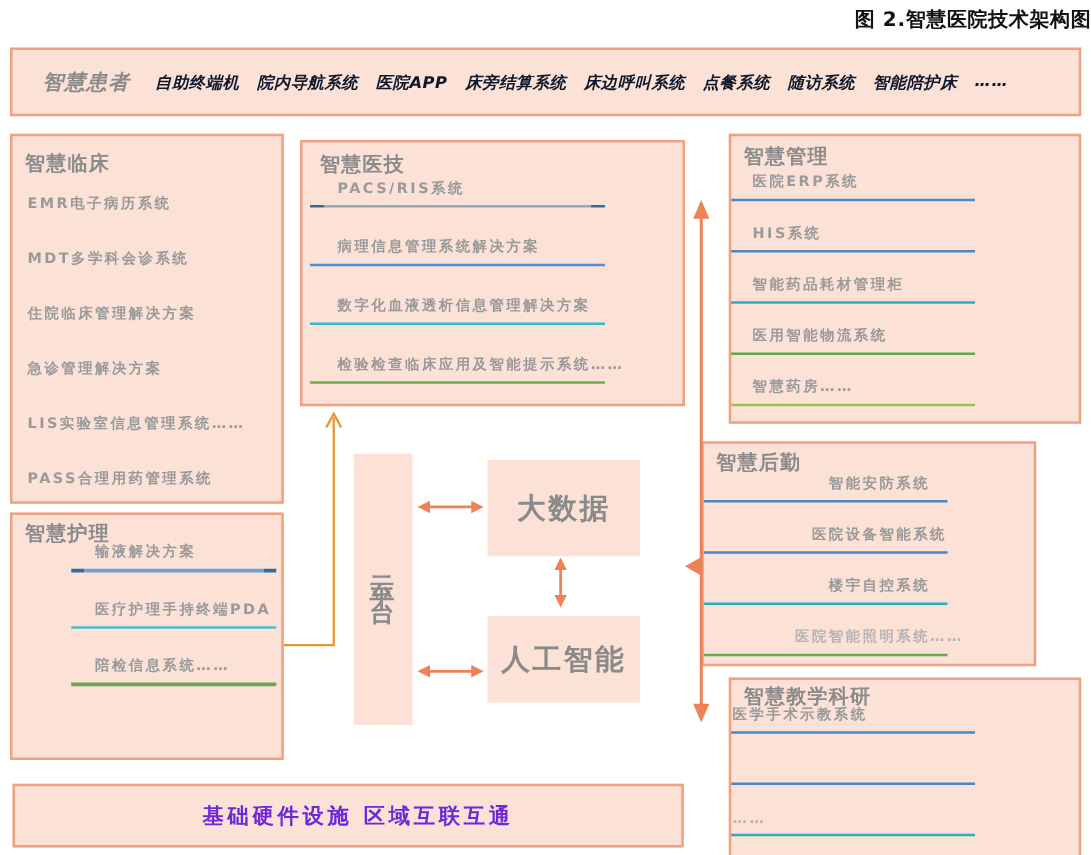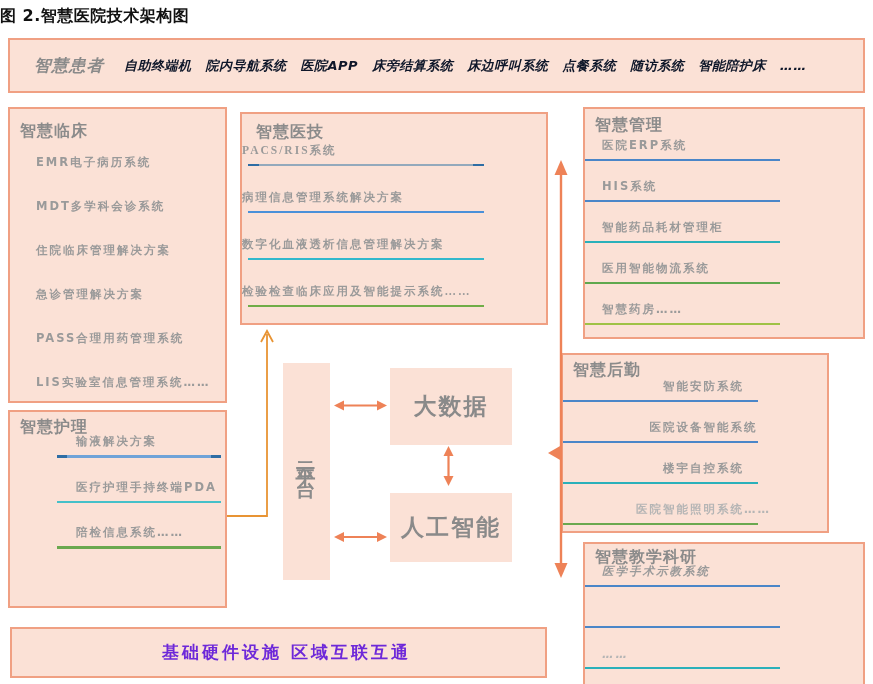--- a/index.html
+++ b/index.html
@@ -2,21 +2,21 @@
 <html style="--box-fill: #fbe1d6; --box-border: #f0a083; --arrow: #ee8257; --connector: #e89434;"><head>
 <meta charset="utf-8">
 <style>
   html,body{margin:0;padding:0;}
   body{
     width:873px;height:684px;position:relative;overflow:hidden;
     background:#ffffff;
     font-family:"DejaVu Sans","Liberation Sans",sans-serif;
   }
   .title{
-    position:absolute;top:6px;left:0;width:100%;text-align:left;
+    position:absolute;top:6px;left:0;width:100%;text-align:right;
     font-size:16px;font-weight:bold;color:#111111;letter-spacing:0.5px;
   }
   .box{
     position:absolute;box-sizing:border-box;
     background:var(--box-fill);border:2px solid var(--box-border);
   }
   .plainbox{
     position:absolute;box-sizing:border-box;background:var(--box-fill);
     display:flex;align-items:center;justify-content:center;
   }
@@ -37,56 +37,56 @@
     left:8px;top:38px;width:857px;height:55px;
     display:flex;align-items:center;padding-left:24px;font-style:italic;
   }
   .topbar-title{font-size:16.5px;font-weight:bold;color:#8a8a8a;letter-spacing:1px;margin-right:20px;}
   .topbar-item{font-size:13px;font-weight:bold;color:#0f172a;letter-spacing:0.5px;margin-right:14px;white-space:nowrap;}
   
   .clinical{left:8px;top:107px;width:219px;height:296px;}
   .clinical .box-title{top:12px;}
   .clinical .items{top:23px;}
   .clinical .item{height:44px;}
-  .clinical .item-label{padding-left:26px;margin-top:48px;}
+  .clinical .item-label{padding-left:12px;margin-top:48px;}
   .clinical .item-line{width:100%;}
 
   .nursing{left:8px;top:410px;width:219px;height:198px;}
   .nursing .box-title{top:5px;}
   .nursing .items{top:0px;padding-left:41px;}
   .nursing .item{height:45.5px;}
   .nursing .item-label{padding-left:25px;}
   .nursing .item-line{width:164px;margin-left:6px;}
 
   .medtech{left:240px;top:112px;width:308px;height:213px;}
   .medtech .box-title{top:8px;left:14px;}
   .medtech .items{top:5px;}
   .medtech .item{height:47px;}
-  .medtech .item-label{font-family:Liberation Serif, serif;}
+  .medtech .item-label{padding-left:28px;}
   .medtech .item-line{width:236px;margin-left:6px;}
 
   .management{left:583px;top:107px;width:282px;height:232px;}
   .management .box-title{top:6px;}
   .management .items{top:11px;}
   .management .item{height:41px;}
   .management .item-label{padding-left:17px;}
   .management .item-line{width:195px;}
 
   .logistics{left:561px;top:353px;width:268px;height:180px;text-align:center;}
   .logistics .box-title{top:5px;}
   .logistics .items{top:6px;}
   .logistics .item{height:41px;}
   .logistics .item-label{padding-left:17px;}
   .logistics .item-line{width:195px;}
 
   .research{left:583px;top:542px;width:282px;height:146px;}
   .research .box-title{top:3px;}
   .research .items{top:2px;}
   .research .item{height:41px;}
-  .research .item-label{padding-left:17px;font-style:italic;}
+  .research .item-label{padding-left:1px;}
   .research .item-line{width:195px;}
 
   
   .cloud{left:283px;top:363px;width:47px;height:217px;}
   .cloud-label{
     writing-mode:vertical-lr;text-orientation:upright;
     font-size:20px;font-weight:bold;color:#8b8b8b;letter-spacing:8px;
     margin-top:-28px;
   }
   .bigdata{left:390px;top:368px;width:122px;height:77px;}
@@ -132,26 +132,26 @@
     </div>
     <div class="item">
       <div class="item-label">住院临床管理解决方案</div>
       <div class="item-line" style="background: rgb(47, 179, 191);"></div>
     </div>
     <div class="item">
       <div class="item-label">急诊管理解决方案</div>
       <div class="item-line" style="background: rgb(95, 168, 78);"></div>
     </div>
     <div class="item">
+      <div class="item-label">LIS实验室信息管理系统……</div>
+      <div class="item-line" style="background: rgb(255, 193, 4);"></div>
+    </div>
+    <div class="item">
       <div class="item-label">PASS合理用药管理系统</div>
       <div class="item-line" style="background: rgb(159, 194, 70);"></div>
-    </div>
-    <div class="item">
-      <div class="item-label">LIS实验室信息管理系统……</div>
-      <div class="item-line" style="background: rgb(255, 193, 4);"></div>
     </div>
   </div>
 </div>
 
 <div class="box nursing">
   <div class="box-title">智慧护理</div>
   <div class="items">
     <div class="item">
       <div class="item-label">输液解决方案</div>
       <div class="item-line" style="background: linear-gradient(to right, rgb(46, 109, 164) 0px, rgb(46, 109, 164) 10px, rgb(111, 163, 216) 10px, rgb(111, 163, 216) 154px, rgb(46, 109, 164) 154px, rgb(46, 109, 164) 164px);"></div>

